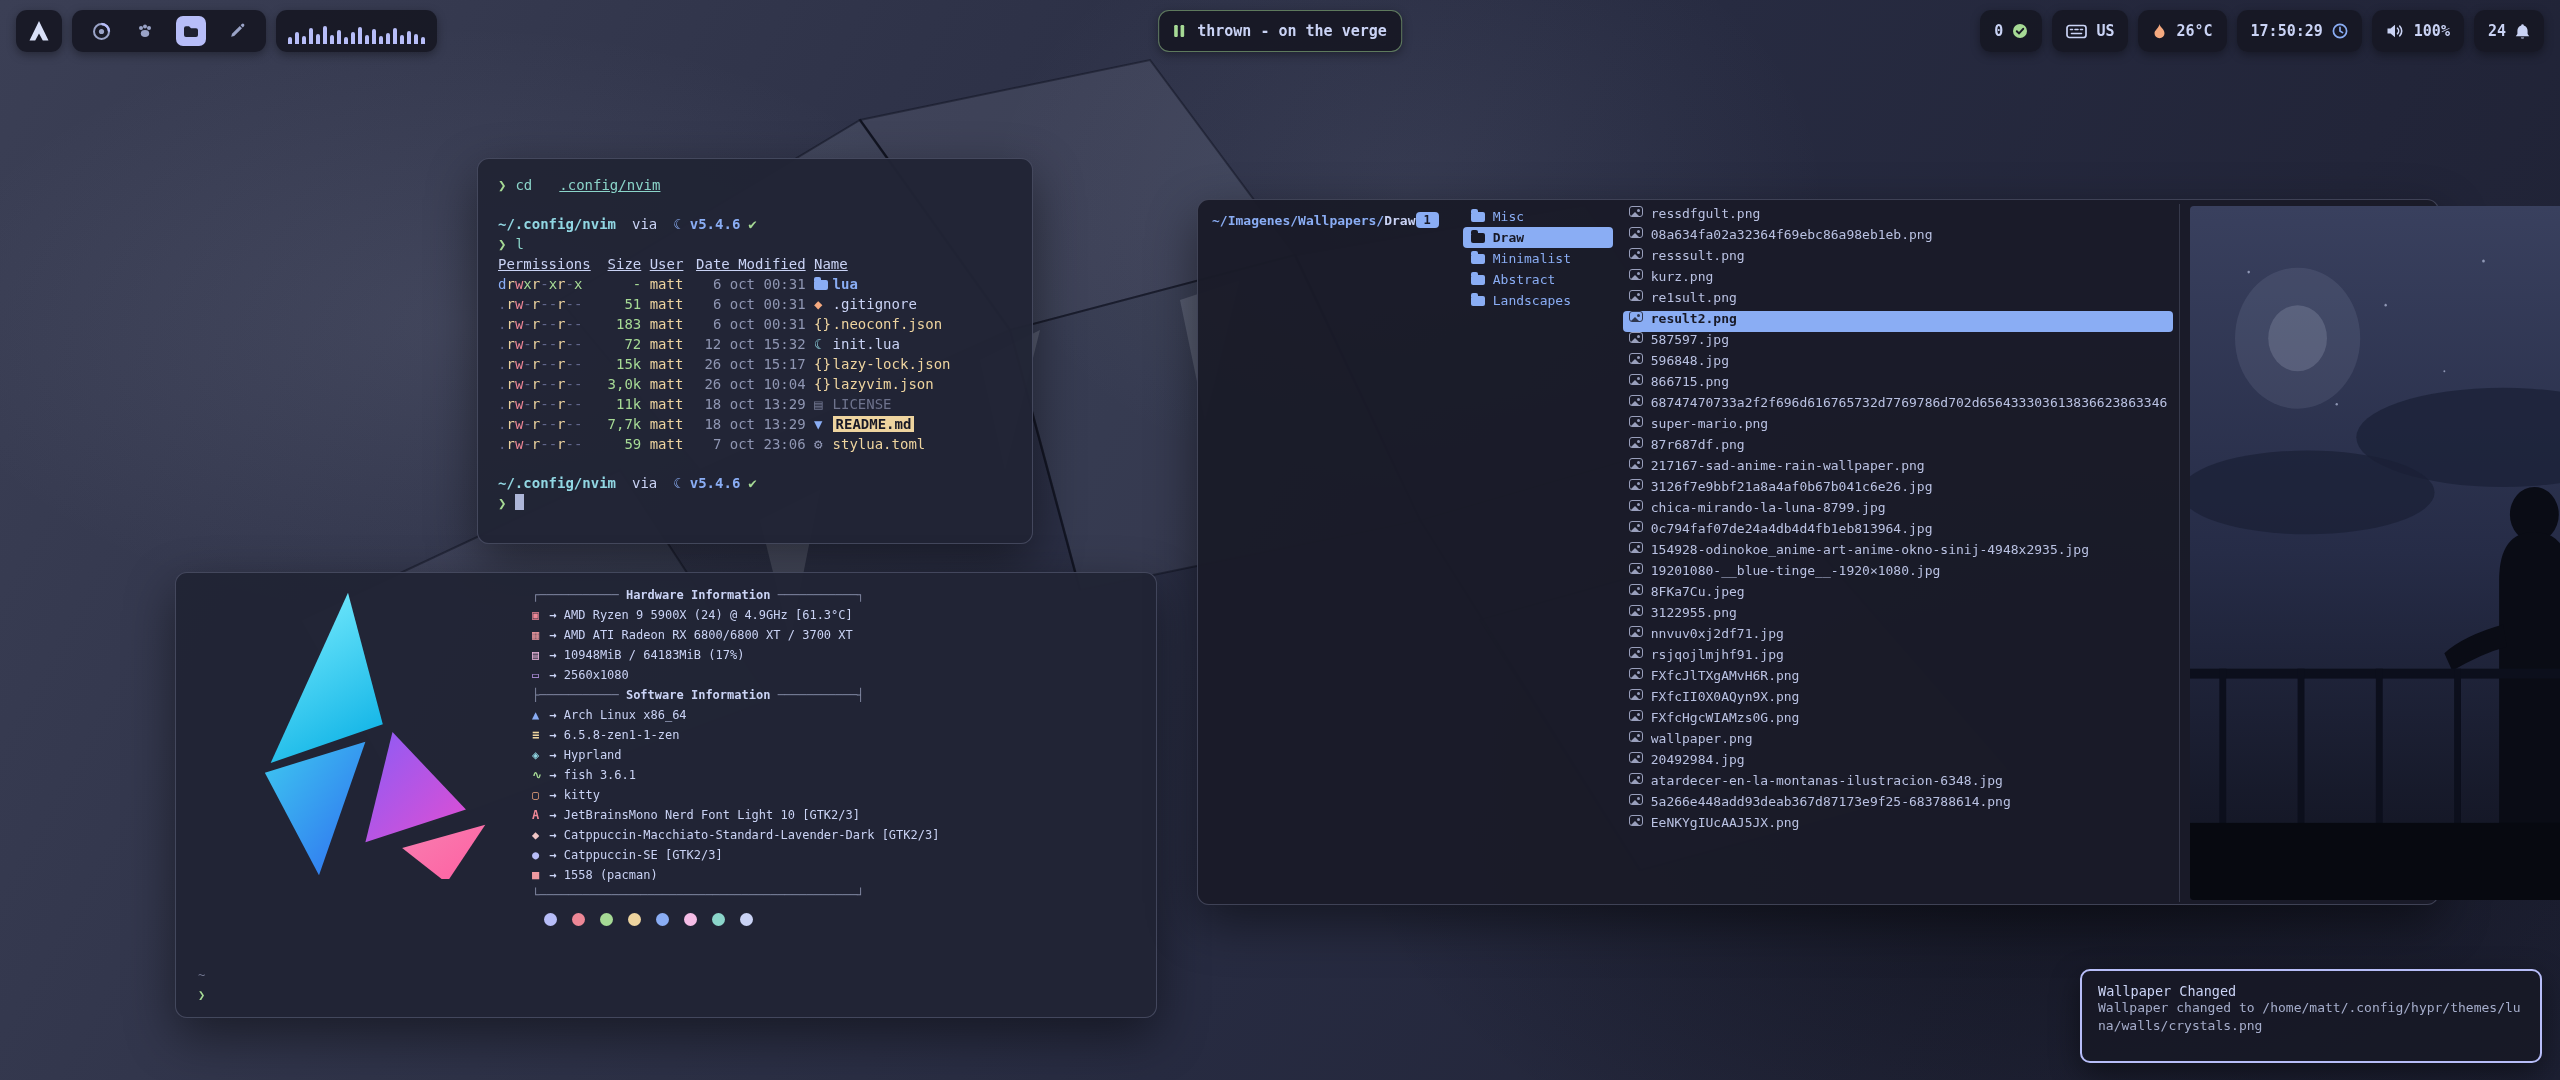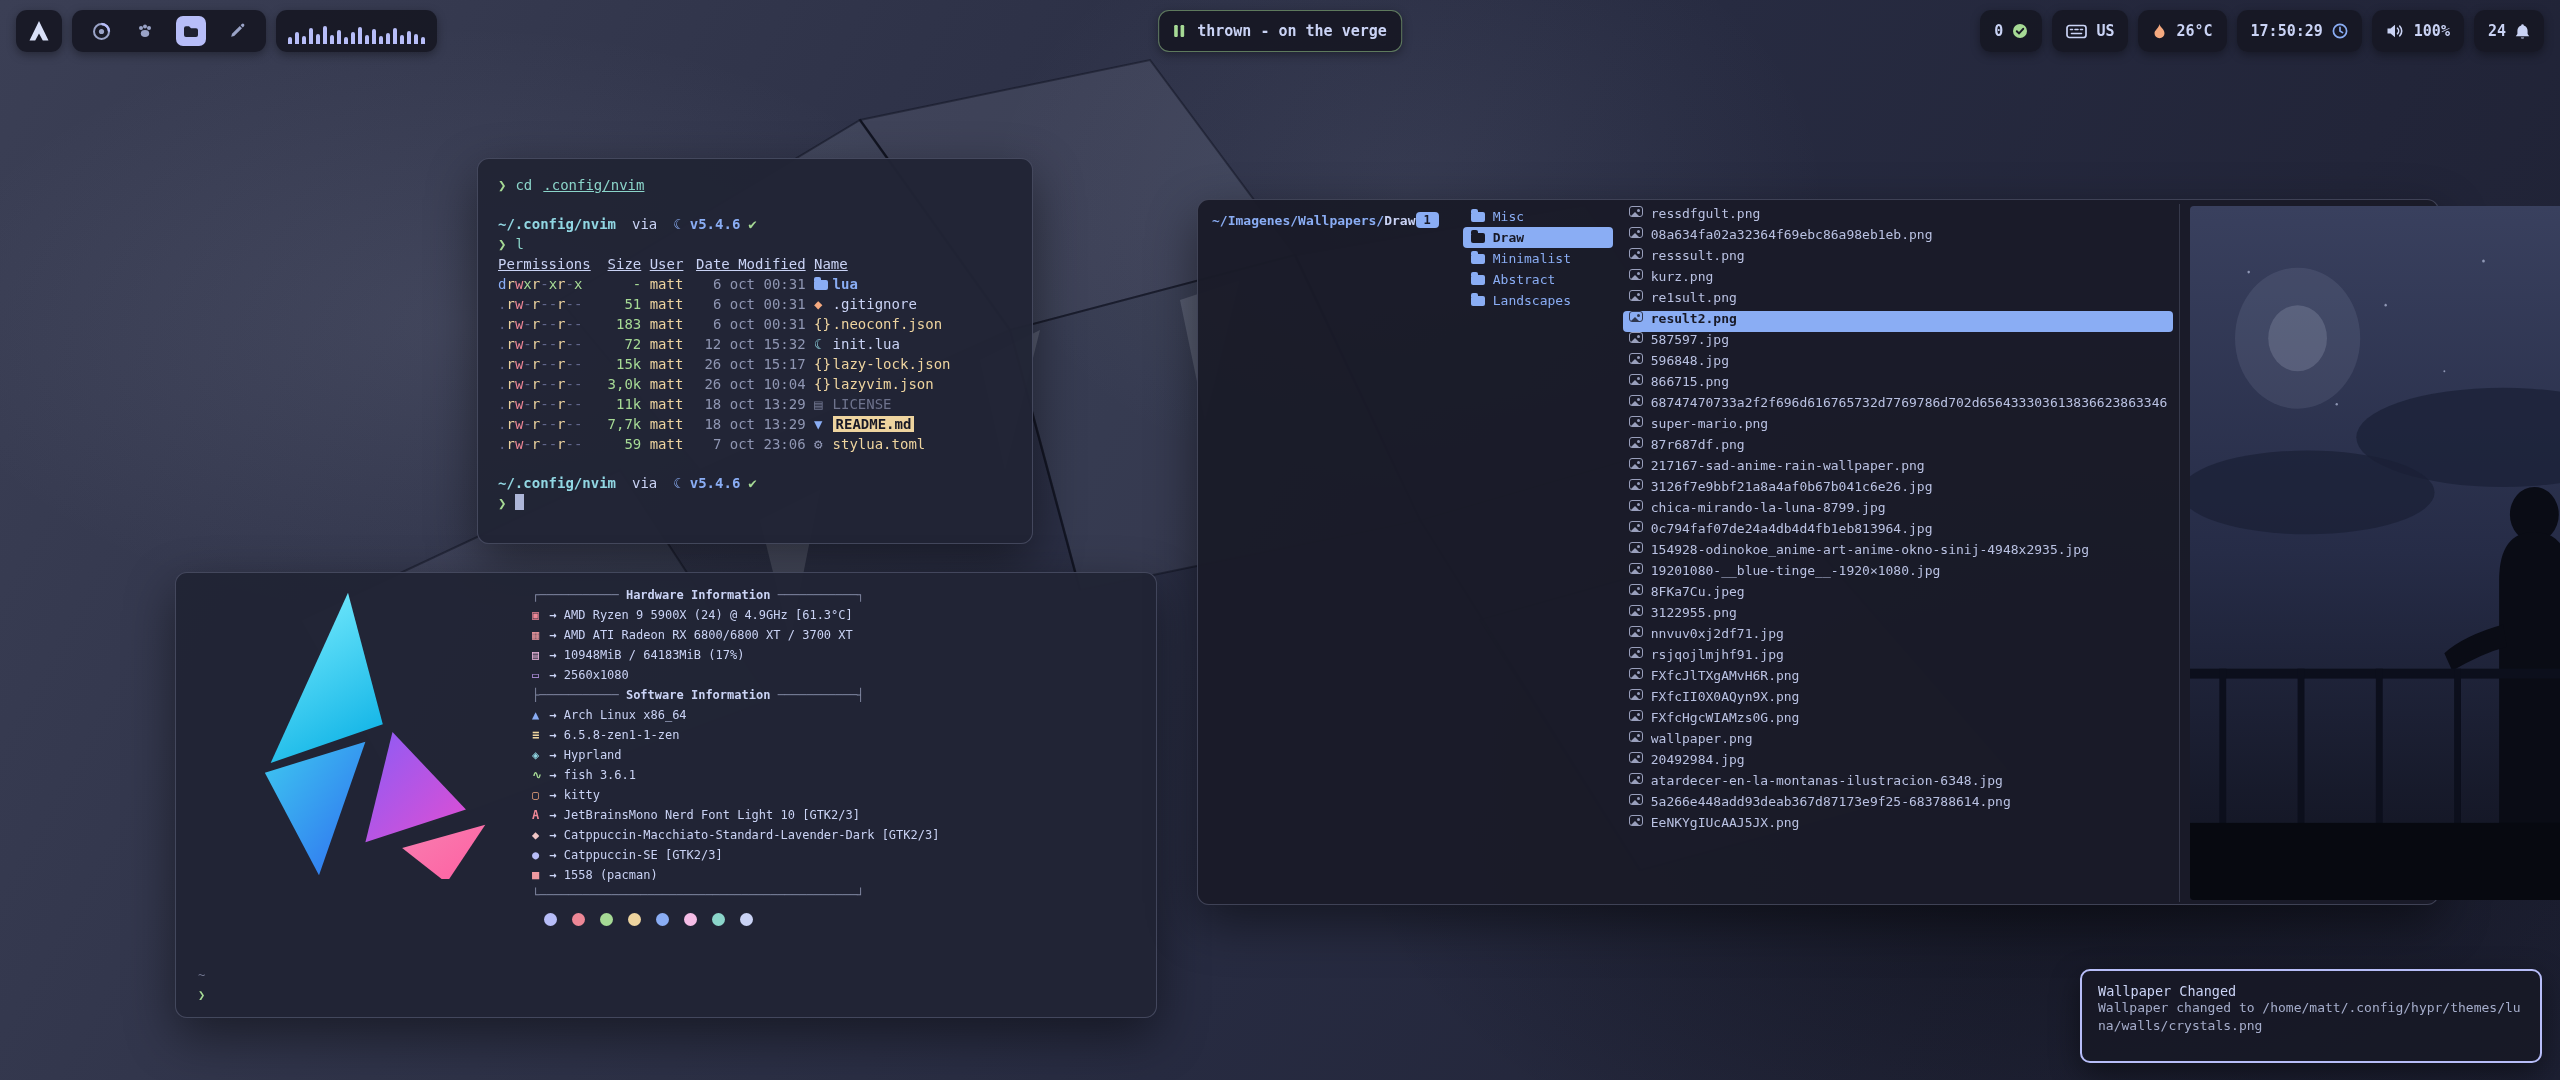--- a/index.html
+++ b/index.html
@@ -31,21 +31,21 @@
   
   .window{position:absolute;background:rgba(33,36,53,.97);border:1px solid rgba(110,115,141,.45);
     border-radius:12px;box-shadow:0 18px 50px rgba(0,0,0,.45)}
 
   
   .nvim{left:477px;top:158px;width:556px;height:386px;padding:16px 20px;font-size:14px;line-height:20px}
   .tline{height:20px;white-space:nowrap}
   .blank{height:19px}
   .psym{color:#a6da95;font-weight:bold;margin-right:9px}
   .cmd{color:#8bd5ca}
-  .cmd-arg{color:#8bd5ca;text-decoration:underline;margin-left:11px}
+  .cmd-arg{color:#8bd5ca;text-decoration:underline;margin-left:27px}
   .ctx-path{color:#91d7e3;font-weight:bold}
   .ctx-via{color:#cad3f5;margin:0 16px}
   .ctx-moon{color:#8aadf4;font-weight:bold;margin-right:8px}
   .ctx-ver{color:#8aadf4;font-weight:bold}
   .ctx-ok{color:#a6da95;font-weight:bold;margin-left:8px}
   .hdr{text-decoration:underline;color:#cad3f5}
   .c-perm{display:inline-block;width:11ch;margin-right:1ch}
   .c-size{display:inline-block;width:5ch;margin-right:1ch;text-align:right}
   .c-user{display:inline-block;width:4.5ch;margin-right:1ch}
   .c-date{display:inline-block;width:13ch;margin-right:1ch;text-align:right}

